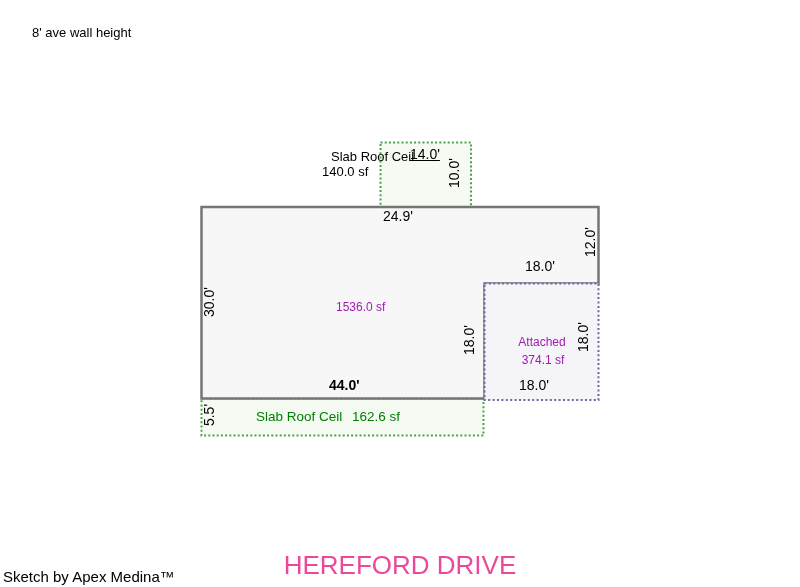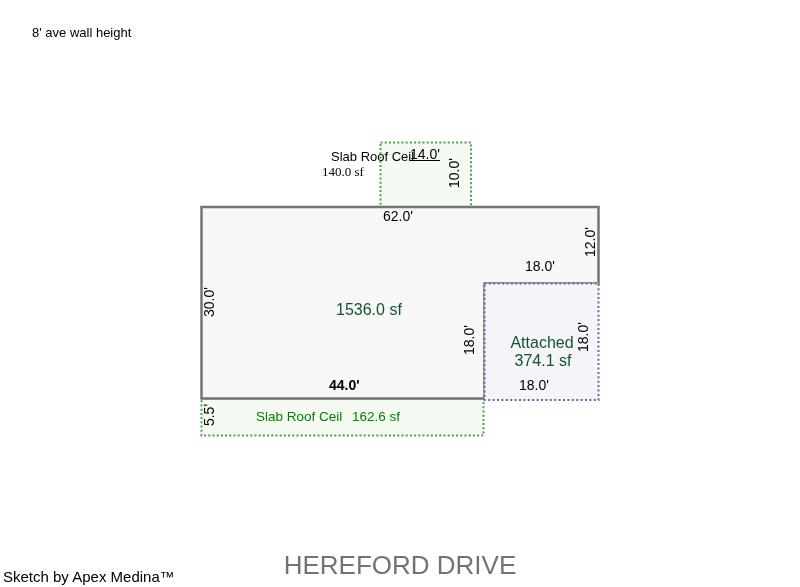--- a/index.html
+++ b/index.html
@@ -8,28 +8,28 @@
     width:800px;height:587px;
     background:#ffffff;
     font-family:"Liberation Sans","DejaVu Sans",sans-serif;
     color:#000;
     overflow:hidden;
   }
   #plan-svg{position:absolute;left:0;top:0;}
   .lbl{position:absolute;white-space:nowrap;line-height:1.1;}
   .dim{font-size:14px;color:#000;}
   .dim-v{transform:translate(-50%,-50%) rotate(-90deg);}
-  .area-lbl{font-size:16px;color:#14532d;}
+  .area-lbl{font-size:12px;color:#a21caf;}
   .centered{transform:translate(-50%,-50%);}
   .small-lbl{font-size:13px;color:#000;}
   .green-lbl{font-size:13.5px;color:#008000;}
   .note{font-size:13px;color:#000;}
   .street-title{
     position:absolute;left:0;top:550px;width:100%;
-    text-align:center;font-size:26px;color:#737373;
+    text-align:center;font-size:26px;color:#ec4899;
   }
   .credit{position:absolute;left:3px;top:568px;font-size:15px;color:#000;}
 </style>
 </head>
 <body>
 
 <div id="canvas">
 
   <svg id="plan-svg" width="800" height="587" viewBox="0 0 800 587">
 
@@ -38,25 +38,25 @@
     <rect x="201.5" y="398.5" width="282" height="37" stroke-width="2" stroke-dasharray="2 2.2" fill="#f5faf3" stroke="#4aa34a"></rect>
 
     <polygon points="201.5,207 598.5,207 598.5,283.5 484.5,283.5 484.5,398.5 201.5,398.5" stroke-width="2.5" fill="#f7f7f7" stroke="#757575"></polygon>
 
     <rect x="484.5" y="283.5" width="114" height="116.5" stroke-width="2" stroke-dasharray="2 2.4" fill="#f4f4f9" stroke="#6868a2"></rect>
   </svg>
 
   <div class="lbl note" style="left:32px;top:26px;">8' ave wall height</div>
 
   <div class="lbl small-lbl" style="left:331px;top:150px;">Slab Roof Ceil</div>
-  <div class="lbl small-lbl" style="left:322px;top:165px;font-family:Liberation Serif, serif;">140.0 sf</div>
+  <div class="lbl small-lbl" style="left:322px;top:165px;">140.0 sf</div>
   <div class="lbl dim" style="left:410px;top:147px;text-decoration:underline;">14.0'</div>
   <div class="lbl dim dim-v" style="left:455px;top:173px;">10.0'</div>
 
-  <div class="lbl dim" style="left:383px;top:209px;">62.0'</div>
+  <div class="lbl dim" style="left:383px;top:209px;">24.9'</div>
   <div class="lbl dim dim-v" style="left:210px;top:302px;">30.0'</div>
   <div class="lbl dim dim-v" style="left:591px;top:242px;">12.0'</div>
   <div class="lbl dim" style="left:525px;top:259px;">18.0'</div>
   <div class="lbl dim dim-v" style="left:470px;top:340px;">18.0'</div>
   <div class="lbl dim" style="left:329px;top:378px;font-weight:bold;">44.0'</div>
   <div class="lbl area-lbl" style="left:336px;top:301px;">1536.0 sf</div>
 
   <div class="lbl area-lbl centered" style="left:542px;top:343px;">Attached</div>
   <div class="lbl area-lbl centered" style="left:543px;top:361px;">374.1 sf</div>
   <div class="lbl dim dim-v" style="left:584px;top:337px;">18.0'</div>

